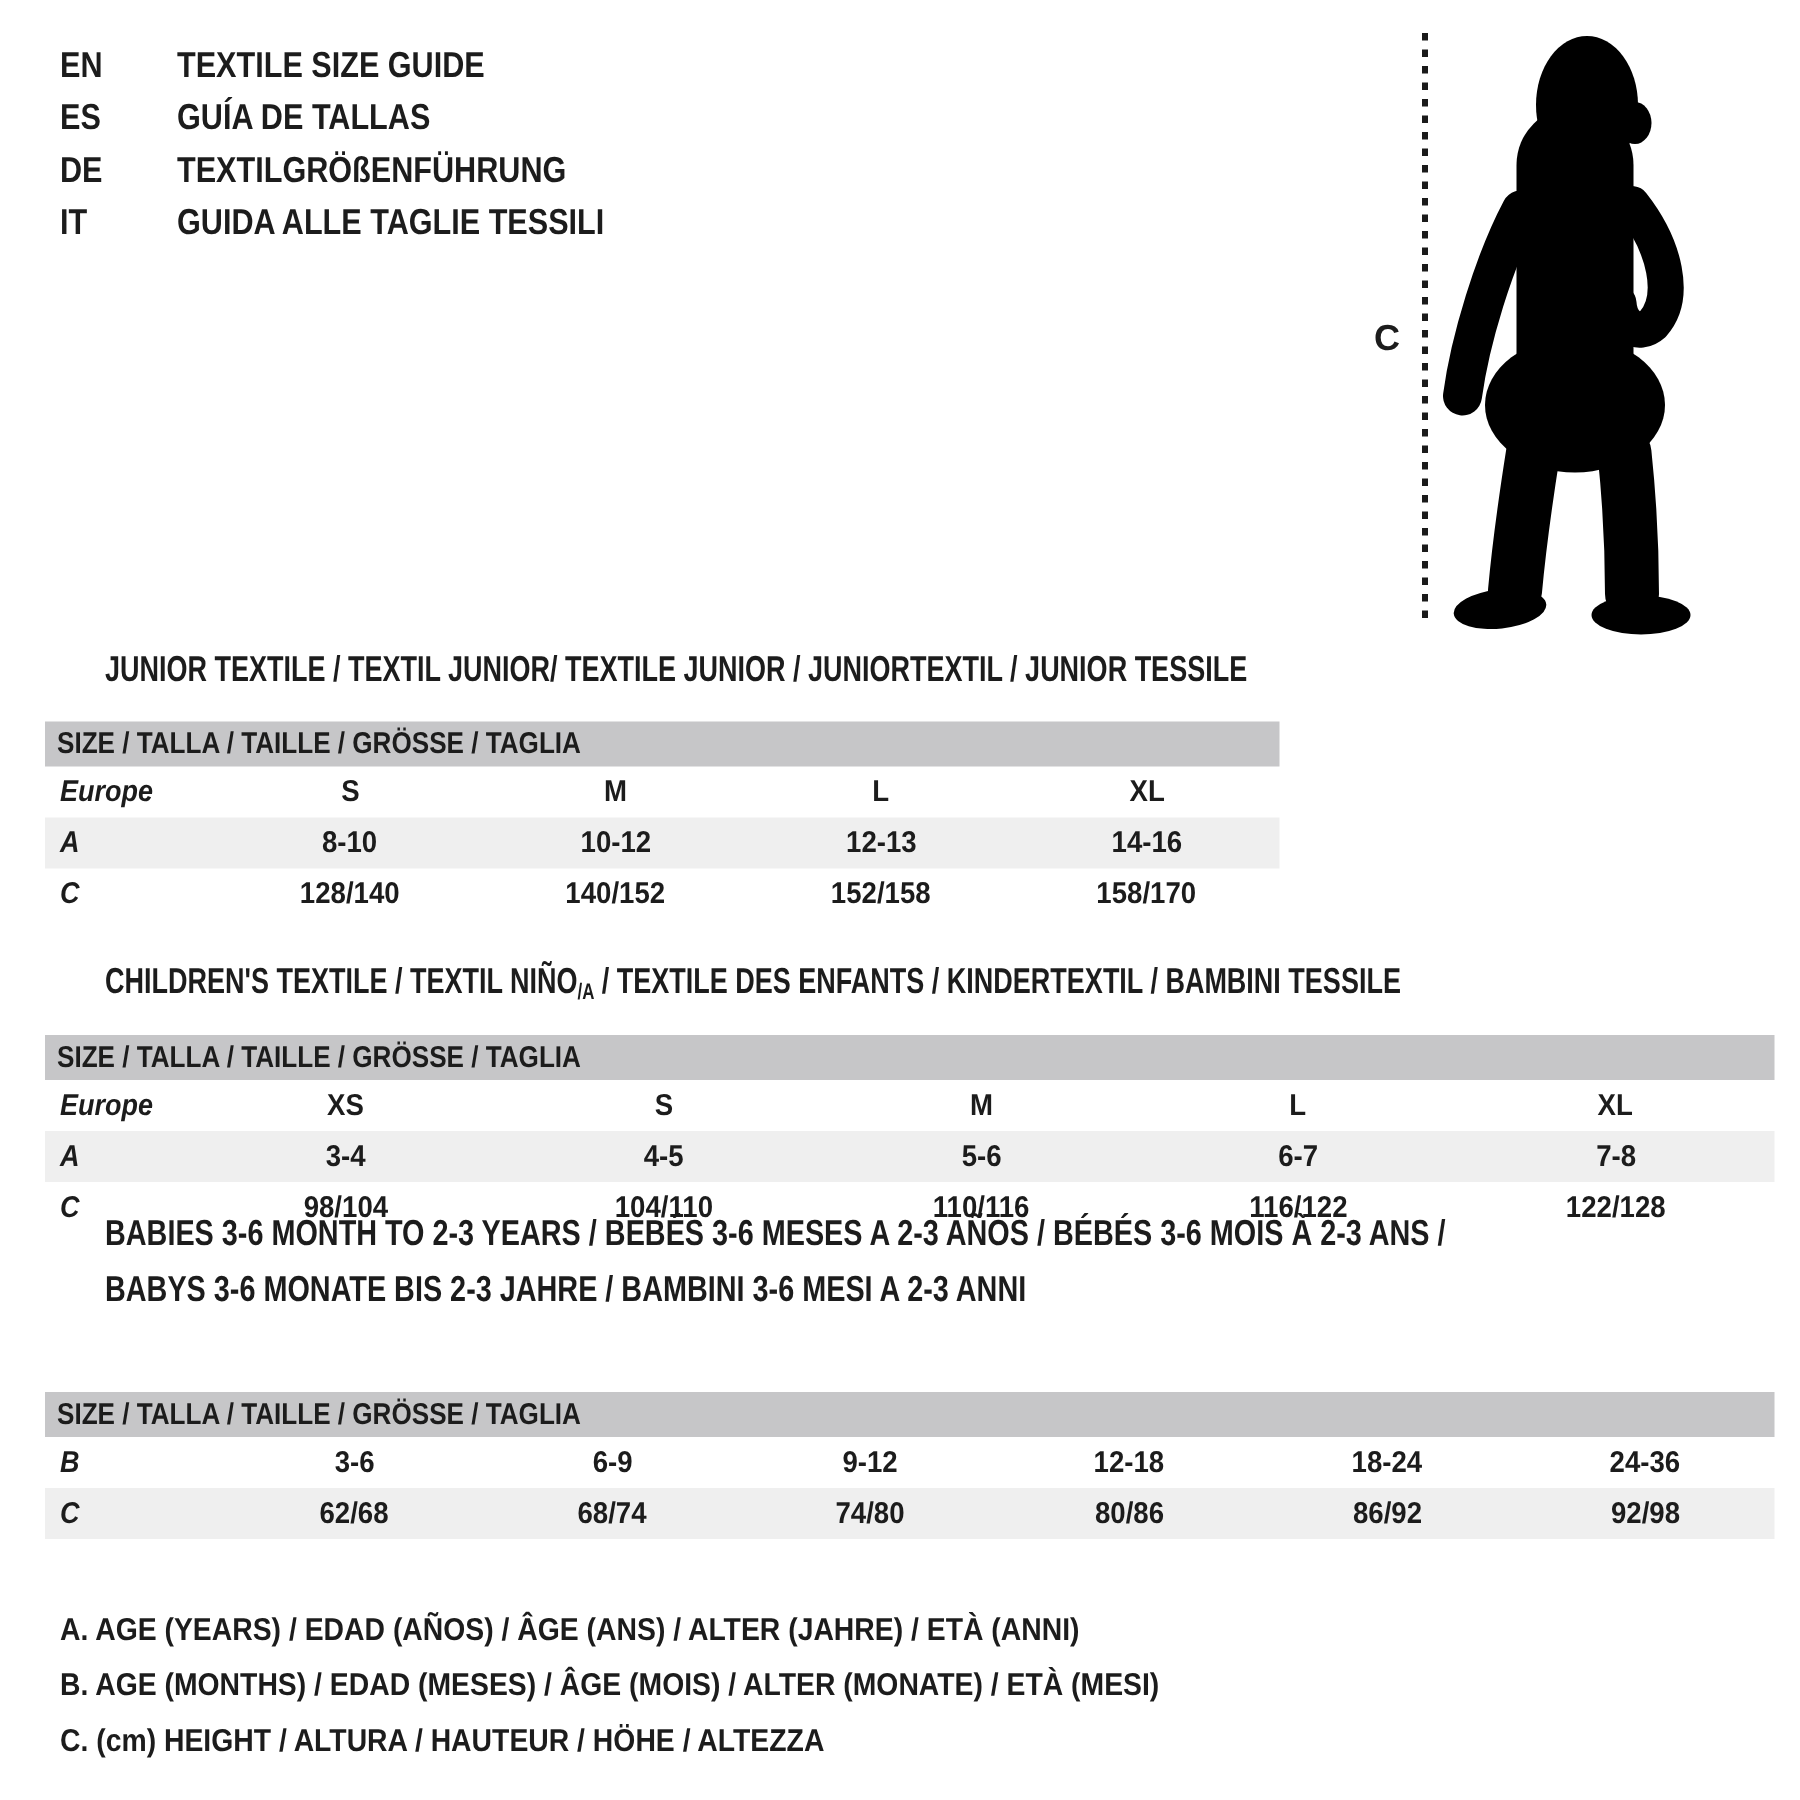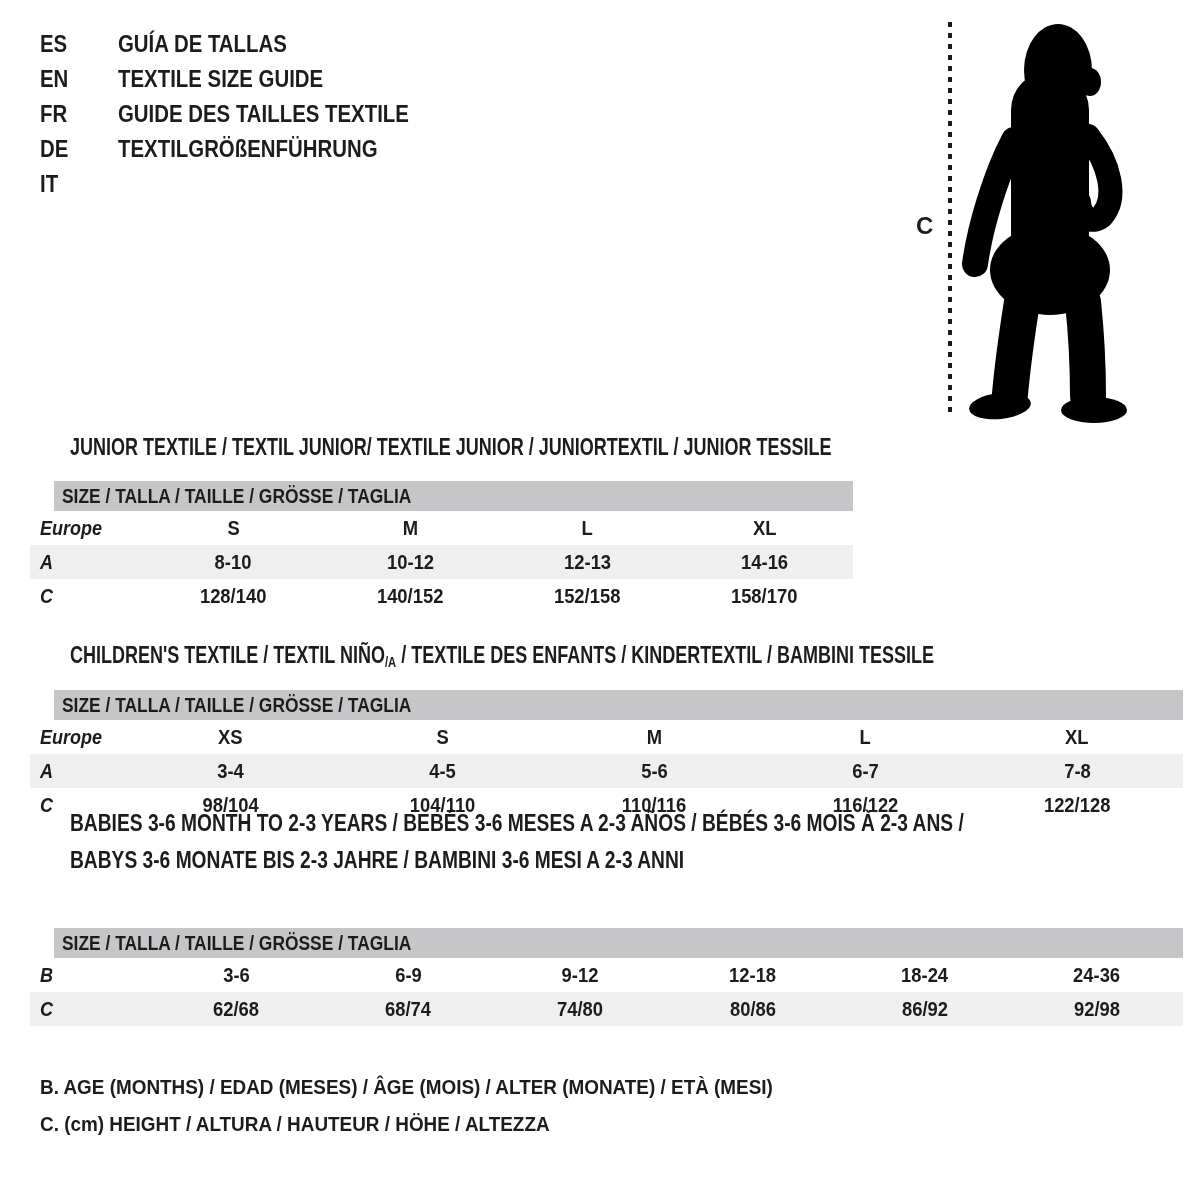--- a/index.html
+++ b/index.html
@@ -19,58 +19,55 @@
   .figure-area{left:900px;top:12px;width:260px;height:418px;}
   .height-label{left:916px;top:212px;font-size:24px;}
   
   .sec-title{font-size:24px;white-space:nowrap;margin-left:30px;}
   .sec-title .cond{transform:scaleX(.75);}
   .sec-title-wide .cond{transform:scaleX(.80);}
   .t-sub{font-size:15px;vertical-align:-4px;letter-spacing:0;}
   
   .size-table{left:30px;}
   .size-bar{height:30px;display:flex;align-items:center;padding-left:8px;
-    font-size:20px;margin-left:24px;}
+    font-size:20px;}
   .size-bar .cond{transform:scaleX(.87);}
   .trow{height:34px;display:flex;align-items:center;font-size:20px;}
   .trow.shaded{background:#efefef;}
   .row-label{padding-left:10px;box-sizing:border-box;flex:none;font-style:italic;}
   .row-label .cond{transform:scaleX(.9);}
   .cell{flex:1;text-align:center;}
   .cell .cond{transform:scaleX(.92);transform-origin:center center;}
   .t1 .row-label{width:115px;}
   .t2 .row-label{width:95px;}
   .t3 .row-label{width:120px;}
   
   .legend{left:40px;top:1068px;}
   .legend-line{height:37px;display:flex;align-items:center;font-size:21px;}
   .legend-line .cond{transform:scaleX(.9);}
 </style>
 </head>
 <body>
 
 <div class="abs lang-block">
   <div class="lang-row">
-    <span class="lang-code"><span class="cond">ES</span></span>
-    <span class="lang-title"><span class="cond">GUÍA DE TALLAS</span></span>
-  </div>
-  <div class="lang-row">
     <span class="lang-code"><span class="cond">EN</span></span>
     <span class="lang-title"><span class="cond">TEXTILE SIZE GUIDE</span></span>
   </div>
   <div class="lang-row">
-    <span class="lang-code"><span class="cond">FR</span></span>
-    <span class="lang-title"><span class="cond">GUIDE DES TAILLES TEXTILE</span></span>
+    <span class="lang-code"><span class="cond">ES</span></span>
+    <span class="lang-title"><span class="cond">GUÍA DE TALLAS</span></span>
   </div>
   <div class="lang-row">
     <span class="lang-code"><span class="cond">DE</span></span>
     <span class="lang-title"><span class="cond">TEXTILGRÖßENFÜHRUNG</span></span>
   </div>
   <div class="lang-row">
     <span class="lang-code"><span class="cond">IT</span></span>
+    <span class="lang-title"><span class="cond">GUIDA ALLE TAGLIE TESSILI</span></span>
   </div>
 </div>
 
 <div class="abs figure-area">
   <svg width="260" height="418" viewBox="0 0 260 418" aria-hidden="true">
     <line x1="50" y1="10" x2="50" y2="405" stroke="#1a1a1a" stroke-width="4" stroke-dasharray="5 6"></line>
     <g fill="#000000">
       <ellipse cx="158" cy="58" rx="34" ry="46"></ellipse>
       <ellipse cx="190" cy="70" rx="11" ry="14"></ellipse>
       <path d="M150,98 L150,233" stroke="#000" stroke-width="78" stroke-linecap="round" fill="none"></path>
@@ -172,18 +169,21 @@
     <span class="cell"><span class="cond">68/74</span></span>
     <span class="cell"><span class="cond">74/80</span></span>
     <span class="cell"><span class="cond">80/86</span></span>
     <span class="cell"><span class="cond">86/92</span></span>
     <span class="cell"><span class="cond">92/98</span></span>
   </div>
 </div>
 
 <div class="abs legend">
   <div class="legend-line">
+      <span class="cond">A. AGE (YEARS) / EDAD (AÑOS) / ÂGE (ANS) / ALTER (JAHRE) / ETÀ (ANNI)</span>
+    </div>
+  <div class="legend-line">
       <span class="cond">B. AGE (MONTHS) / EDAD (MESES) / ÂGE (MOIS) / ALTER (MONATE) / ETÀ (MESI)</span>
     </div>
   <div class="legend-line">
       <span class="cond">C. (cm) HEIGHT / ALTURA / HAUTEUR / HÖHE / ALTEZZA</span>
     </div>
 </div>
 
 </body></html>

